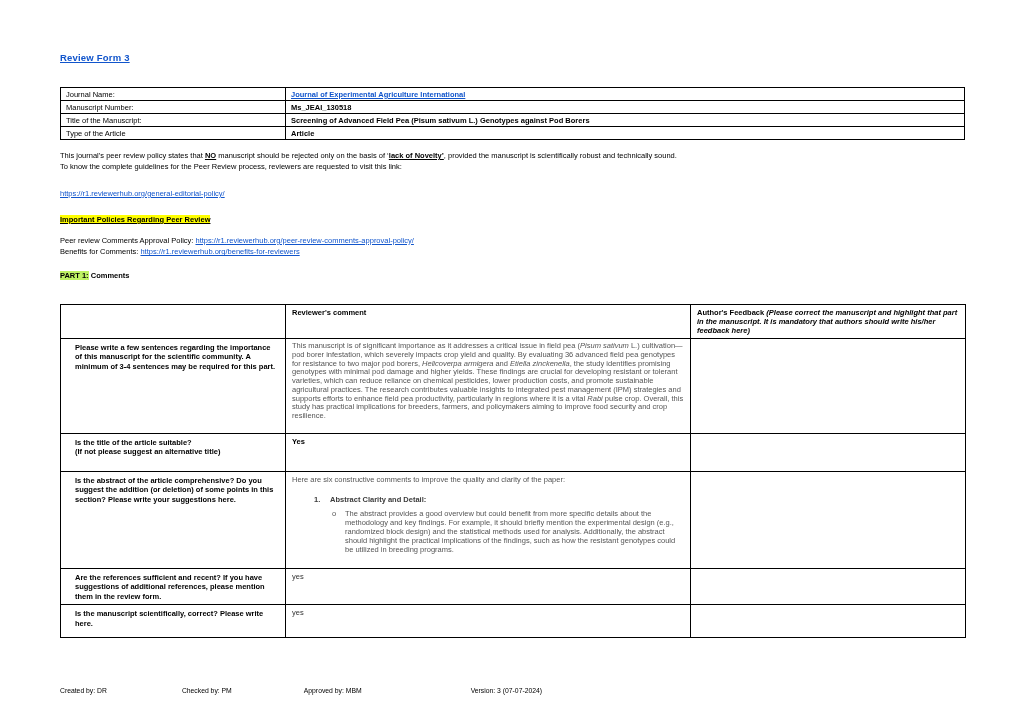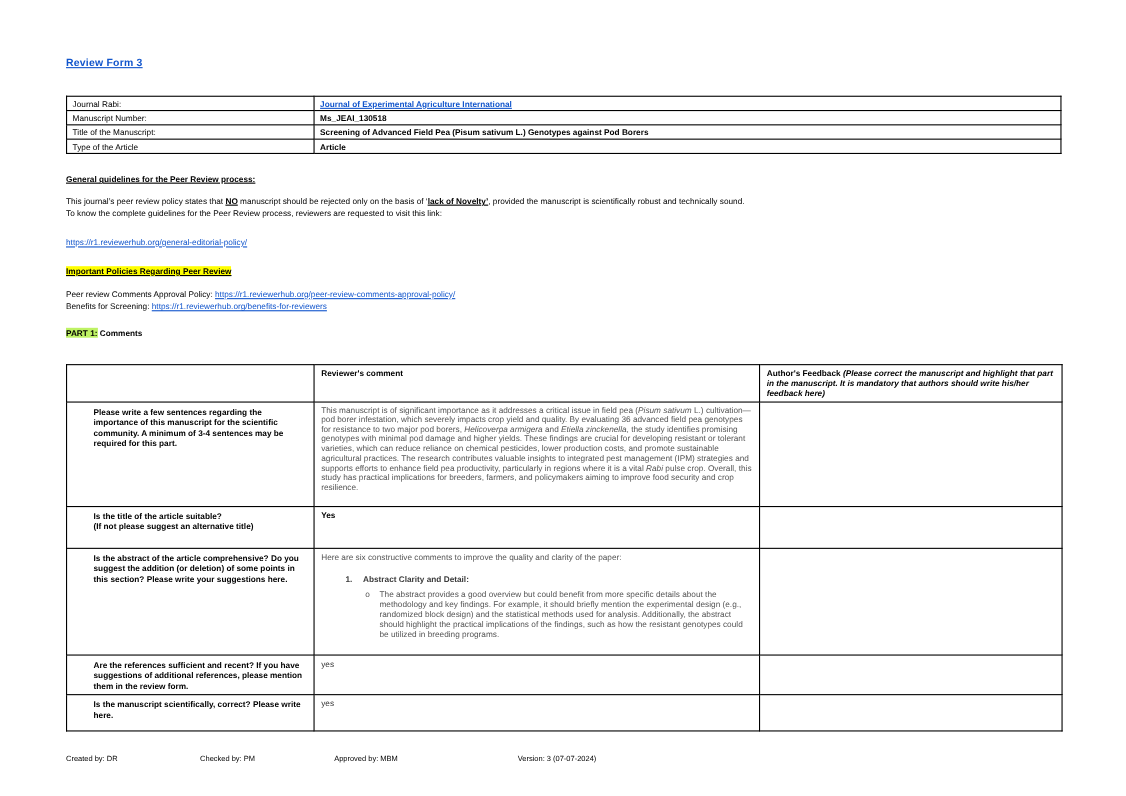--- a/index.html
+++ b/index.html
@@ -39,21 +39,21 @@
   .hl-heading .hl { background:#FFFF00; }
 
   .policy-lines { margin-top:11px; font-size:7.5px; line-height:1.55; }
 
   .part1 { margin-top:13px; font-size:7.5px; font-weight:bold; }
   .part1 .hl { background:#bef264; }
 
   
   .review-table { width:100%; border-collapse:collapse; table-layout:fixed; margin-top:24px; }
   .review-table td { border:1px solid #000; vertical-align:top; font-size:7.5px; padding:3px 6px; overflow:hidden; }
-  .review-table td.q { font-weight:bold; padding-left:24px; padding-top:4px; line-height:1.25; }
+  .review-table td.q { font-weight:bold; padding-left:14px; padding-top:4px; line-height:1.25; }
   .review-table .hdr-reviewer { font-weight:bold; }
   .review-table .hdr-author .b { font-weight:bold; }
   .review-table .hdr-author .i { font-style:italic; font-weight:bold; }
   .comment-body { color:#555; line-height:1.17; }
   .comment-body .it { font-style:italic; }
   .ans-bold { font-weight:bold; color:#000; }
   .ans { color:#333; }
   .c3-intro { color:#555; }
   .nl-item { margin-top:11px; margin-left:22px; display:flex; }
   .nl-num { font-weight:bold; width:16px; flex:0 0 16px; color:#3b3b3b; }
@@ -74,52 +74,51 @@
 <body>
 
 <div class="page">
   <div class="content">
 
     <div class="doc-title">Review Form 3</div>
 
     <table class="info-table">
       <tbody>
         <tr>
-          <td class="lbl">Journal Rabi:</td>
+          <td class="lbl">Journal Name:</td>
           <td class="val"><span class="link">Journal of Experimental Agriculture International</span></td>
         </tr>
         <tr>
           <td class="lbl">Manuscript Number:</td>
           <td class="val">Ms_JEAI_130518</td>
         </tr>
         <tr>
           <td class="lbl">Title of the Manuscript:</td>
           <td class="val">Screening of Advanced Field Pea (Pisum sativum L.) Genotypes against Pod Borers</td>
         </tr>
         <tr>
           <td class="lbl">Type of the Article</td>
           <td class="val">Article</td>
         </tr>
       </tbody>
     </table>
 
-    <div class="sect-heading">General guidelines for the Peer Review process:</div>
 
     <div class="para">
       <div><span>This journal’s peer review policy states that </span><span class="bold-ul">NO</span><span> manuscript should be rejected only on the basis of ‘</span><span class="bold-ul">lack of Novelty’</span><span>, provided the manuscript is scientifically robust and technically sound.</span></div>
       <div>To know the complete guidelines for the Peer Review process, reviewers are requested to visit this link:</div>
     </div>
 
     <div class="solo-link"><span class="link">https://r1.reviewerhub.org/general-editorial-policy/</span></div>
 
     <div class="hl-heading"><span class="hl">Important Policies Regarding Peer Review</span></div>
 
     <div class="policy-lines">
       <div><span>Peer review Comments Approval Policy: </span><span class="link">https://r1.reviewerhub.org/peer-review-comments-approval-policy/</span></div>
-      <div><span>Benefits for Screening: </span><span class="link">https://r1.reviewerhub.org/benefits-for-reviewers</span></div>
+      <div><span>Benefits for Comments: </span><span class="link">https://r1.reviewerhub.org/benefits-for-reviewers</span></div>
     </div>
 
     <div class="part1"><span class="hl">PART 1:</span><span> Comments</span></div>
 
     <table class="review-table">
       <colgroup>
           <col style="width:225px">
           <col style="width:405px">
           <col style="width:275px">
         </colgroup>

